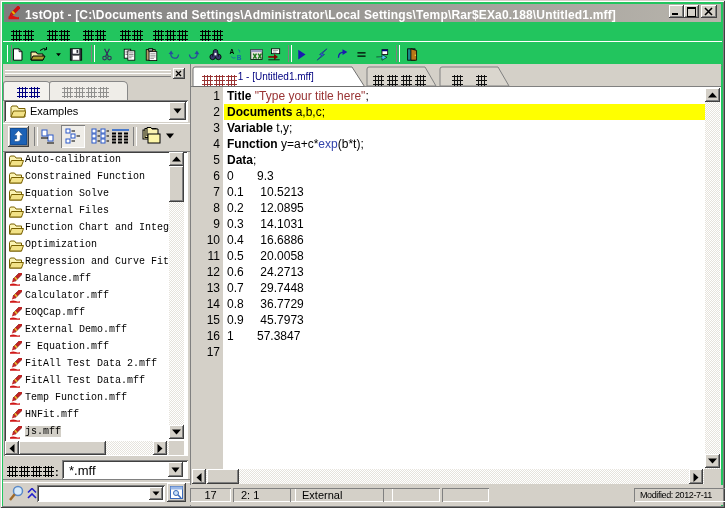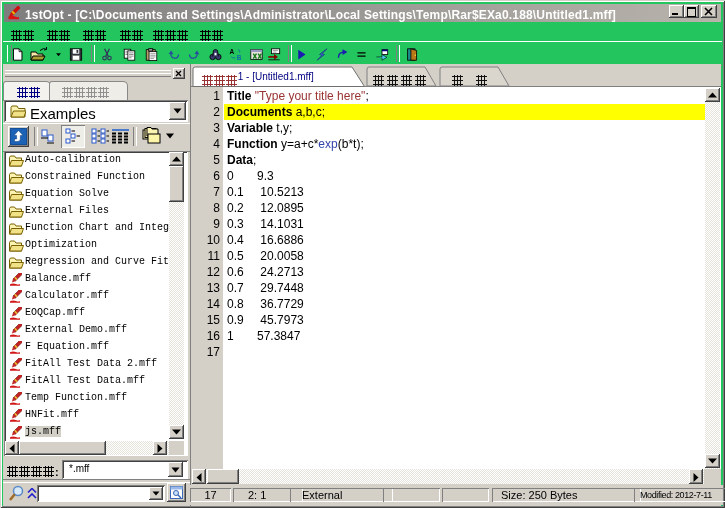--- a/index.html
+++ b/index.html
@@ -182,21 +182,21 @@
  <div class="ab" style="left:0px;top:17px;width:46px;height:19px;background:#F4F2EE;border:1px solid #888;border-bottom:none;border-radius:3px 5px 0 0"></div>
  <div class="ab" style="left:46px;top:17px;width:77px;height:19px;background:#EFEDE8;border:1px solid #888;border-bottom:none;border-radius:3px 5px 0 0"></div>
  <span class="ab" style="left:14px;top:19px;color:#000080"><span class="hz"></span><span class="hz"></span></span>
  <span class="ab" style="left:59px;top:19px;color:#90908e"><span class="hz"></span><span class="hz"></span><span class="hz"></span><span class="hz"></span></span>
 
  <div class="sunk ab" style="left:1px;top:36px;width:184px;height:22px"></div>
  <svg class="ab" style="left:7px;top:40px" width="16" height="14" viewBox="0 0 16 14">
         <path d="M1 13 L1 3.5 L2 2 L7 2 L8.5 4.5 L15 4.5 L15 13 Z" fill="#FBF3B2" stroke="#786000"></path>
         <path d="M1 13 L3.5 7 L16 7 L14 13 Z" fill="#F2E287" stroke="#786000"></path>
       </svg>
- <span class="mono ab" style="left:27px;top:41px;font-size:15px">Examples</span>
+ <span class="mono ab" style="left:27px;top:41px;font-size:11px">Examples</span>
  <div class="btn ab" style="left:166px;top:38px;width:17px;height:18px">
         <svg class="ab" style="left:4px;top:6px" width="9" height="6" viewBox="0 0 9 6">
           <path d="M0.5 0.5 L8.5 0.5 L4.5 5.5 Z" fill="#000"></path>
         </svg>
       </div>
 
  <div class="ab" style="left:0px;top:59px;width:187px;height:27px;border-top:1px solid #fff;border-bottom:1px solid #808080"></div>
  <div class="btn ab" style="left:5px;top:62px;width:21px;height:21px">
         <svg class="ab" style="left:2px;top:2px" width="17" height="17" viewBox="0 0 17 17">
           <rect width="17" height="17" rx="1.5" fill="#1C62B7" stroke="#0A3A78"></rect>
@@ -380,21 +380,21 @@
  <div class="btn ab" style="left:16px;top:377px;width:87px;height:14px"></div>
  <div class="btn ab" style="left:150px;top:377px;width:14px;height:14px">
         <svg class="ab" style="left:4px;top:3px" width="6" height="9" viewBox="0 0 6 9">
           <path d="M0.5 0 L0.5 9 L5.5 4.5 Z" fill="#000"></path>
         </svg>
       </div>
  <div class="ab" style="left:166px;top:377px;width:15px;height:14px;background:#D4D0C8"></div>
 
  <span class="ab" style="left:4px;top:398px;color:#000"><span class="hz"></span><span class="hz"></span><span class="hz"></span><span class="hz"></span><b style="font-size:11px">:</b></span>
  <div class="sunk ab" style="left:59px;top:396px;width:126px;height:19px"></div>
- <span class="mono ab" style="left:66px;top:399px;font-size:10px">*.mff</span>
+ <span class="mono ab" style="left:66px;top:399px;font-size:13px">*.mff</span>
  <div class="btn ab" style="left:165px;top:398px;width:15px;height:15px">
         <svg class="ab" style="left:3px;top:5px" width="9" height="6" viewBox="0 0 9 6">
           <path d="M0.5 0.5 L8.5 0.5 L4.5 5.5 Z" fill="#000"></path>
         </svg>
       </div>
 
  <div class="ab" style="left:0px;top:415px;width:187px;height:2px;border-top:1px solid #808080;border-bottom:1px solid #fff"></div>
 
  <svg class="ab" style="left:5px;top:420px" width="18" height="18" viewBox="0 0 18 18">
         <circle cx="10" cy="7" r="4.5" fill="#D8EAF8" stroke="#5A8AC8" stroke-width="1.5"></circle>
@@ -492,20 +492,19 @@
  <div class="btn ab" style="left:498px;top:405px;width:14px;height:15px">
         <svg class="ab" style="left:4px;top:4px" width="6" height="9" viewBox="0 0 6 9">
           <path d="M0.5 0 L0.5 9 L5.5 4.5 Z" fill="#000"></path>
         </svg>
       </div>
  <div class="ab" style="left:513px;top:405px;width:17px;height:15px;background:#D4D0C8"></div>
 </div>
 
 <div class="ab" style="left:190px;top:485px;width:533px;height:20px;background:#D4D0C8;font-size:11px;color:#000">
  <div class="ab sp" style="left:0px;width:41px;text-align:center">17</div>
- <div class="ab sp" style="left:43px;width:55px;padding-left:15px">2: 1</div>
+ <div class="ab sp" style="left:43px;width:55px;padding-left:8px">2: 1</div>
  <div class="ab sp" style="left:100px;width:91px;padding-left:12px">External</div>
  <div class="ab sp" style="left:193px;width:57px"></div>
  <div class="ab sp" style="left:252px;width:47px"></div>
- <div class="ab sp" style="left:302px;width:140px;padding-left:9px">Size: 250 Bytes</div>
  <div class="ab sp" style="left:444px;width:89px;padding-left:6px;font-size:9px;letter-spacing:-0.4px">Modified: 2012-7-11</div>
 </div>
 </div>
 
 </body></html>

